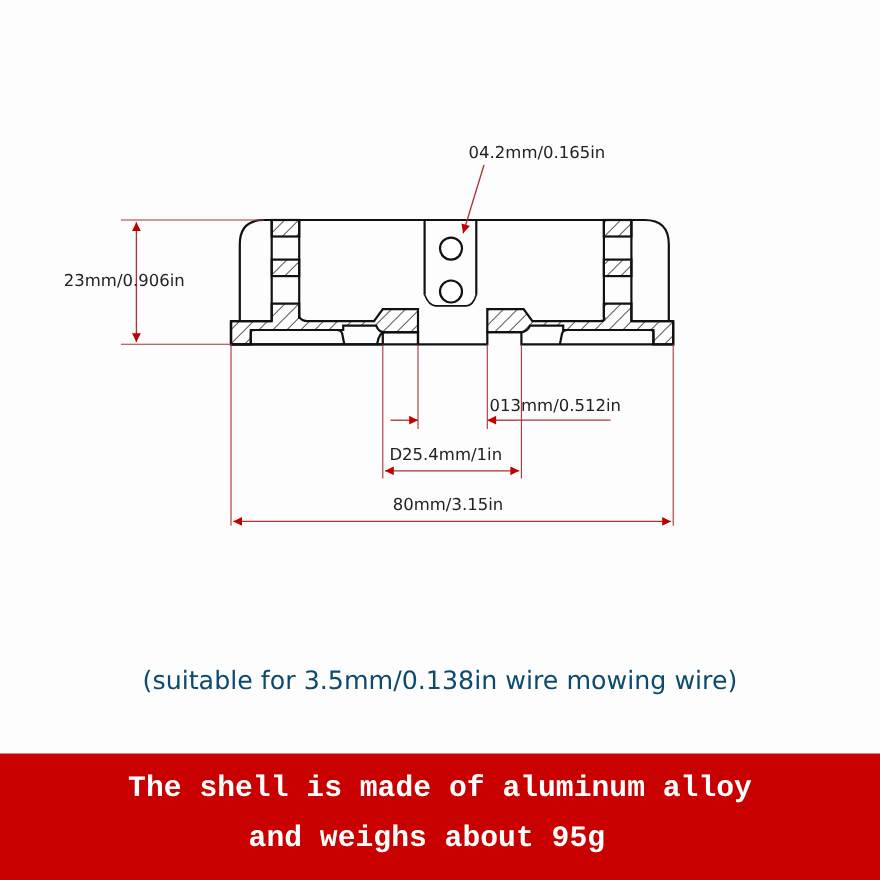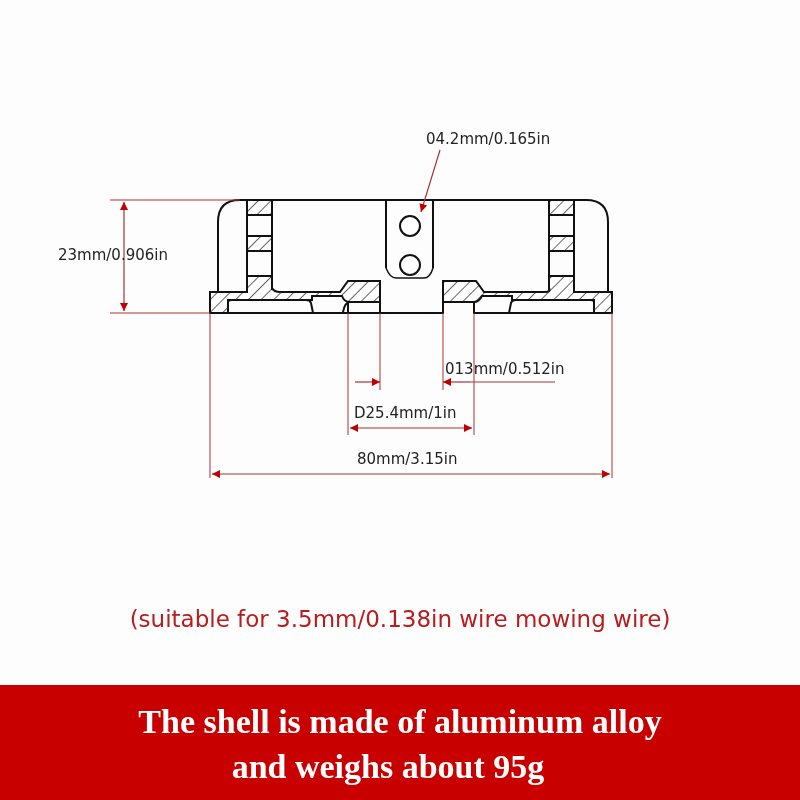--- a/index.html
+++ b/index.html
@@ -12,31 +12,31 @@
     #drawing { position: absolute; left: 0; top: 0; width: 800px; height: 600px; }
     .dim-text {
       font-family: "DejaVu Sans", sans-serif;
       font-size: 15px;
       fill: #222;
     }
     .caption {
       position: absolute; left: 0; top: 606px; width: 800px;
       text-align: center;
       font-family: "DejaVu Sans", sans-serif;
-      font-size: 23px; color: #b91c1c;
+      font-size: 23px; color: #0c4a6e;
       letter-spacing: 0px;
     }
     .banner {
       position: absolute; left: 0; top: 685px; width: 800px; height: 115px;
       background: #c80000;
       color: #fff;
       text-align: center;
-      font-family: Liberation Serif, serif;
+      font-family: Liberation Mono, monospace;
       font-weight: bold;
-      font-size: 34px;
+      font-size: 27px;
     }
     .banner .line1 { position: absolute; left: 0; width: 800px; top: 18px; }
     .banner .line2 { position: absolute; left: 0; width: 776px; top: 63px; }
   </style>
 </head>
 <body>
 
 <svg id="drawing" viewBox="0 0 800 600" xmlns="http://www.w3.org/2000/svg">
   <defs>
     <pattern id="hatch" patternUnits="userSpaceOnUse" width="9" height="9" patternTransform="rotate(45)">

